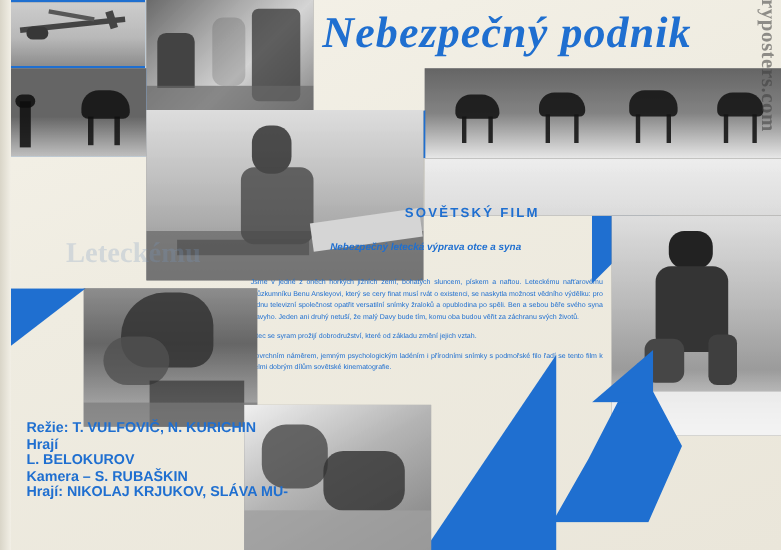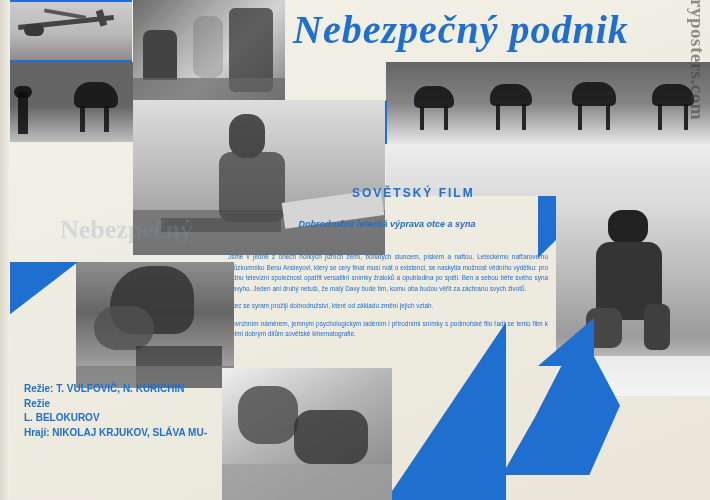--- a/index.html
+++ b/index.html
@@ -51,21 +51,21 @@
     color: #1f6fd0;
     font-family: "Liberation Serif", serif;
     font-weight: bold;
     font-style: italic;
     letter-spacing: 1px;
     white-space: nowrap;
   }
   .credits {
     position: absolute;
     color: #1f6fd0;
-    font-size: 10px;
+    font-size: 13px;
     line-height: 14.5px;
     font-weight: bold;
     width: 235px;
   }
   .credits div { white-space: nowrap; }
   .section-head {
     position: absolute;
     color: #1f6fd0;
     font-size: 12px;
     font-weight: bold;
@@ -184,38 +184,38 @@
     <div class="layerD" style="left:86px;top:52px;width:66px;height:70px;background:#4d4c46;border-radius:12px;opacity:.8;"></div>
     <div class="layerB" style="left:150px;top:96px;width:100px;height:26px;background:#cfcdc5;transform:rotate(-8deg);"></div>
     <div class="layerC" style="left:28px;top:118px;width:120px;height:14px;background:#55544e;opacity:.7;"></div>
   </div>
 
   <div class="photo" style="left:386px;top:144px;width:324px;height:52px;">
     <div class="layerA" style="left:0;top:0;width:324px;height:52px;
       background:linear-gradient(180deg,#e6e3d9 0%,#d6d3c9 100%);"></div>
   </div>
 
-  <div class="watermark-ghost">Nebezpečný</div>
+  <div class="watermark-ghost">Leteckému</div>
 
   <div class="tri" style="left:538px;top:196px;width:62px;height:62px;clip-path:polygon(0 0,100% 0,0 100%);"></div>
 
   <div class="photo" style="left:556px;top:196px;width:154px;height:200px;">
     <div class="layerA" style="left:0;top:0;width:154px;height:200px;
       background:linear-gradient(180deg,#cdd7e2 0%,#aab6c4 40%,#8d9aa8 70%,#e2e6ea 100%);"></div>
     <div class="layerB" style="left:52px;top:14px;width:40px;height:34px;background:#2a2b2c;border-radius:14px;"></div>
     <div class="layerC" style="left:40px;top:46px;width:66px;height:78px;background:#3a3b3d;border-radius:14px;"></div>
     <div class="layerD" style="left:30px;top:112px;width:36px;height:40px;background:#4a4b4d;border-radius:10px;"></div>
     <div class="layerB" style="left:88px;top:108px;width:26px;height:46px;background:#44454a;border-radius:8px;"></div>
     <div class="layerC" style="left:0;top:160px;width:154px;height:40px;background:#e6eaee;opacity:.85;"></div>
   </div>
 
-  <div class="section-head" style="left:352px;top:186px;">SOVĚTSKÝ FILM</div>
+  <div class="section-head" style="left:368px;top:186px;">SOVĚTSKÝ FILM</div>
 
   <div class="tagline" style="left:222px;top:218px;">
-    <div>Dobrodružná letecká výprava otce a syna</div>
+    <div>Nebezpečný letecká výprava otce a syna</div>
   </div>
 
   <div class="synopsis" style="left:228px;top:252px;">
     <p>Jsme v jedné z oněch horkých jižních zemí, bohatých sluncem, pískem a naftou. Leteckému nafťaro­vému průzkumníku Benu Ansleyovi, který se cery finat musí rvát o existenci, se naskytla možnost vědního výdělku: pro jednu televizní společnost opatřit versatilní snímky žraloků a opublodina po­ spěli. Ben a sebou běře svého syna Davyho. Jeden ani druhý netuší, že malý Davy bude tím, komu oba budou věřit za záchranu svých životů.</p>
     <p>Otec se syram prožijí dobrodružství, které od základu změní jejich vztah.</p>
     <p>Povrchním náměrem, jemným psychologickým ladéním i přírodními snímky s podmořské filo řadí se tento film k velmi dobrým dílům sovětské kinematografie.</p>
   </div>
 
   <div class="photo" style="left:76px;top:262px;width:158px;height:126px;">
     <div class="layerA" style="left:0;top:0;width:158px;height:126px;
@@ -239,22 +239,23 @@
   <div class="photo" style="left:222px;top:368px;width:170px;height:132px;">
     <div class="layerA" style="left:0;top:0;width:170px;height:132px;
       background:linear-gradient(150deg,#dfe6ef 0%,#9fb2c8 45%,#6f8398 100%);"></div>
     <div class="layerB" style="left:16px;top:18px;width:60px;height:58px;background:#495666;border-radius:22px;opacity:.85;"></div>
     <div class="layerC" style="left:72px;top:42px;width:74px;height:54px;background:#2f3a48;border-radius:18px;opacity:.8;"></div>
     <div class="layerD" style="left:0;top:96px;width:170px;height:36px;background:#8d9fb2;opacity:.8;"></div>
   </div>
 
   <div class="credits" style="left:24px;top:382px;">
     <div>Režie: T. VULFOVIČ, N. KURICHIN</div>
-    <div>Režie</div>
+    <div>Hrají</div>
     <div>L. BELOKUROV</div>
+    <div>Kamera – S. RUBAŠKIN</div>
     <div>Hrají: NIKOLAJ KRJUKOV, SLÁVA MU-</div>
   </div>
 
   <div class="watermark">©terryposters.com</div>
 
   <div class="paper-edge-l"></div>
 
 </div>
 
 </body></html>

